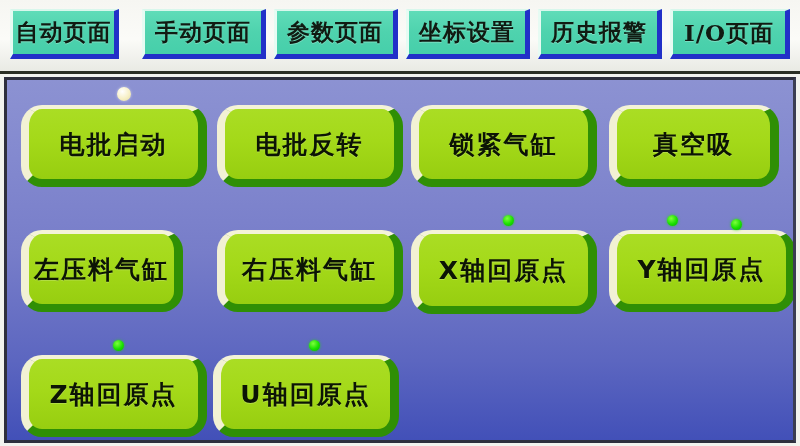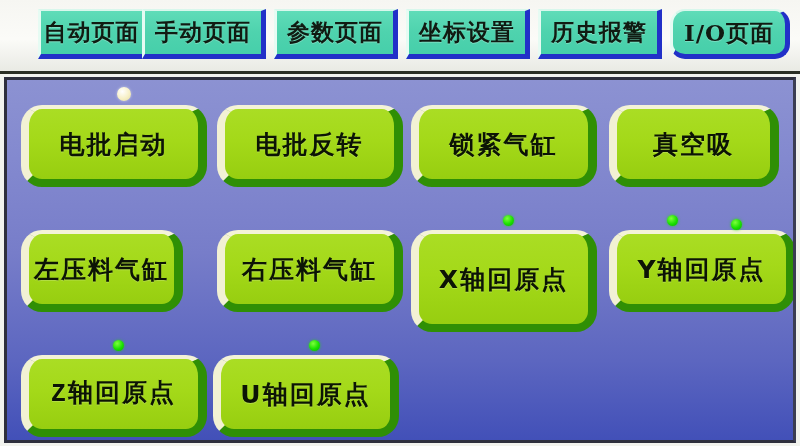--- a/index.html
+++ b/index.html
@@ -44,21 +44,21 @@
     display: flex;
     align-items: center;
     justify-content: center;
     color: #101b12;
     font-size: 23px;
     font-weight: 700;
     letter-spacing: 1px;
     text-shadow: 0 1px 0 rgba(255,255,255,0.25);
     line-height: 1;
   }
-  .tab.latin { font-family: "DejaVu Serif", "Liberation Serif", serif; border-radius: 15px; }
+  .tab.latin { font-family: "DejaVu Serif", "Liberation Serif", serif; }
 
   
   #panel {
     position: absolute;
     left: 4px;
     top: 77px;
     width: 792px;
     height: 366px;
     box-sizing: border-box;
     background: linear-gradient(180deg,
@@ -111,21 +111,21 @@
     background: radial-gradient(circle at 38% 32%, #ffffff 0%, #f7f0c6 55%, #e3dba6 100%);
     box-shadow: 0 0 3px rgba(255,255,255,0.5);
   }
 </style>
 </head>
 <body>
 
 <div id="screen">
 
   <div id="tabbar">
-      <div class="tab" style="left: 10px; width: 109px; margin-left: 28px;">
+      <div class="tab" style="left: 10px; width: 109px;">
         <span>自动页面</span>
       </div>
       <div class="tab" style="left: 142px; width: 124px;">
         <span>手动页面</span>
       </div>
       <div class="tab" style="left: 274px; width: 124px;">
         <span>参数页面</span>
       </div>
       <div class="tab" style="left: 406px; width: 124px;">
         <span>坐标设置</span>
@@ -151,29 +151,29 @@
       </div>
       <div class="btn" style="left: 602px; top: 25px; width: 170px; height: 82px; align-items: center;">
         <span class="lbl">真空吸</span>
       </div>
       <div class="btn" style="left: 14px; top: 150px; width: 162px; height: 82px;">
         <span class="lbl">左压料气缸</span>
       </div>
       <div class="btn" style="left: 210px; top: 150px; width: 186px; height: 82px;">
         <span class="lbl">右压料气缸</span>
       </div>
-      <div class="btn" style="left: 404px; top: 150px; width: 186px; height: 102px;">
+      <div class="btn" style="left: 404px; top: 150px; width: 186px; height: 84px;">
         <span class="lbl">X轴回原点</span>
       </div>
       <div class="lamp on" style="left: 496px; top: 135px;"></div>
       <div class="btn" style="left: 602px; top: 150px; width: 186px; height: 82px;">
         <span class="lbl">Y轴回原点</span>
       </div>
       <div class="lamp on" style="left: 660px; top: 135px;"></div>
-      <div class="btn" style="left: 14px; top: 275px; width: 186px; height: 82px; font-family: Liberation Mono, monospace;">
+      <div class="btn" style="left: 14px; top: 275px; width: 186px; height: 82px;">
         <span class="lbl">Z轴回原点</span>
       </div>
       <div class="lamp on" style="left: 106px; top: 260px;"></div>
       <div class="btn" style="left: 206px; top: 275px; width: 186px; height: 82px;">
         <span class="lbl">U轴回原点</span>
       </div>
       <div class="lamp on" style="left: 302px; top: 260px;"></div>
       <div class="lamp on" style="left: 724px; top: 139px;"></div>
     </div>
 

